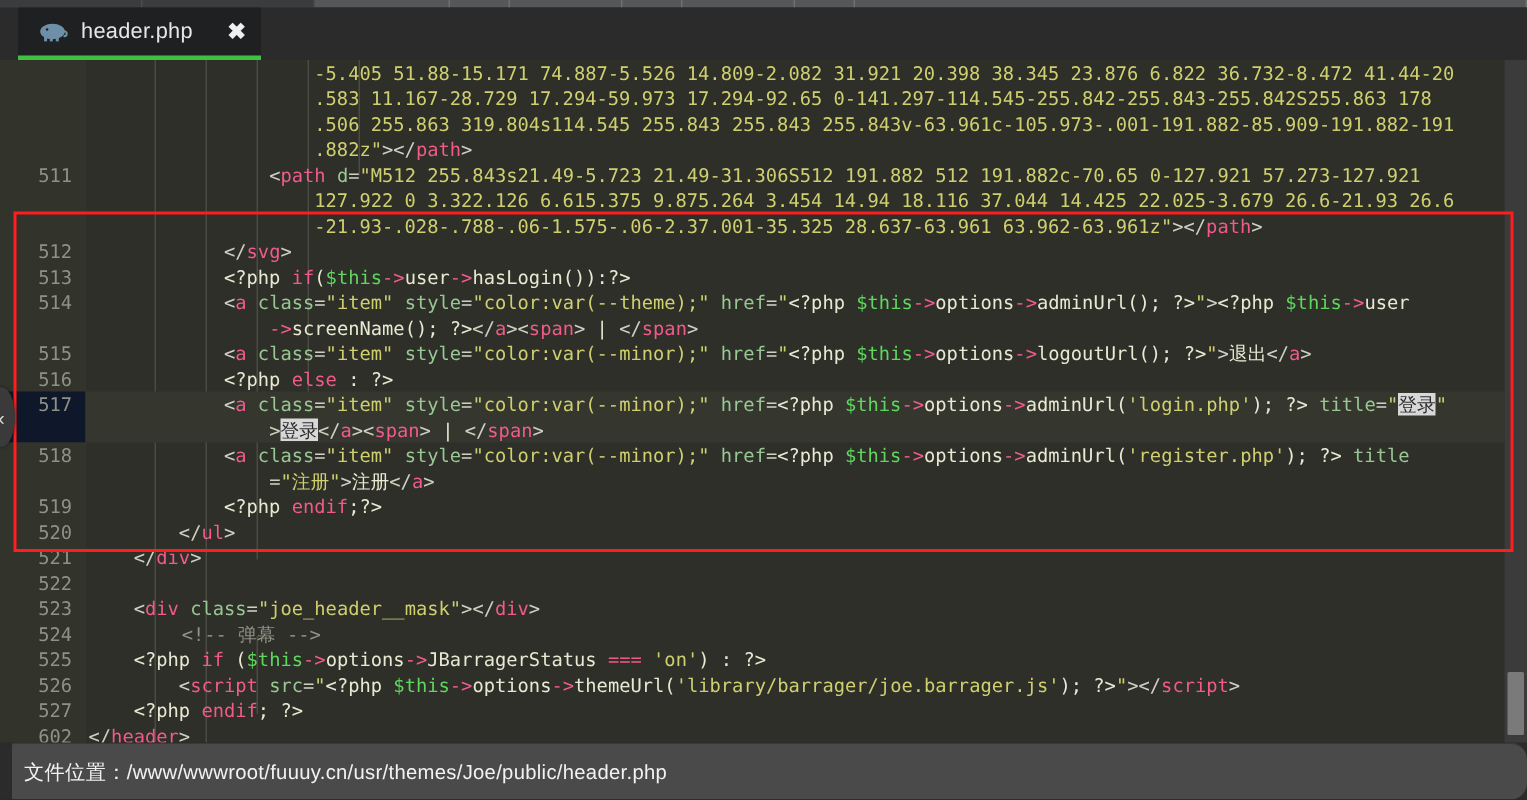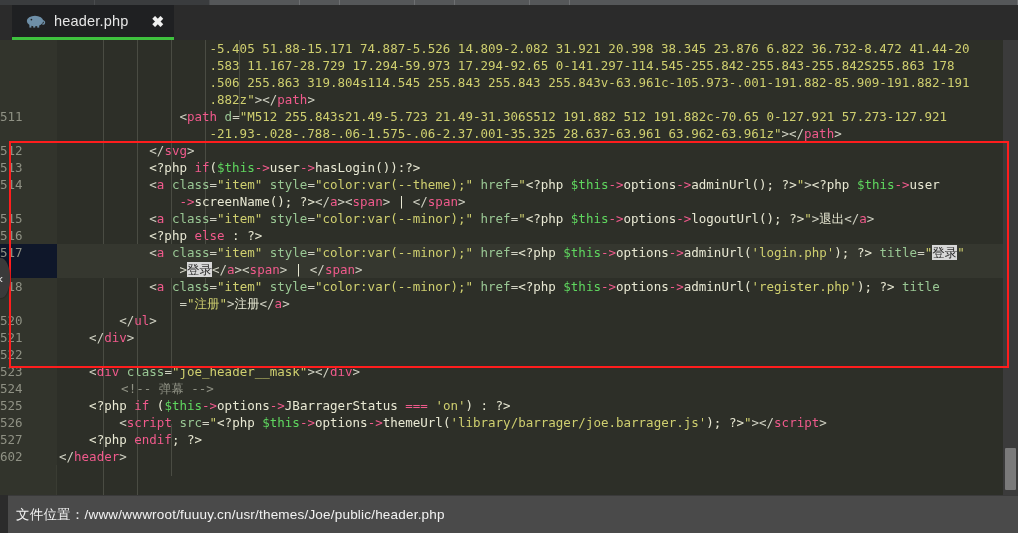--- a/index.html
+++ b/index.html
@@ -109,21 +109,21 @@
     display: flex;
     align-items: flex-start;
     min-height: 17px;
   }
   .row.hl .ln, .row.hl .code { background: #35372f; }
   .row.hl .ln { background: #0f172a; }
 
   .ln {
     flex: 0 0 57px;
     width: 57px;
-    text-align: left;
+    text-align: right;
     padding-right: 9px;
     color: #8f9184;
     font-size: 12.5px;
     line-height: 17px;
     user-select: none;
     background: #32342c;
   }
   .ln.blank { color: transparent; }
 
   .code {
@@ -209,20 +209,21 @@
   
   .statusbar {
     position: absolute;
     bottom: 0; left: 0;
     width: 1018px; height: 38px;
     background: #4a4a4a;
     display: flex;
     align-items: center;
     padding-left: 16px;
     border-top: 1px solid #3a3a3a;
+    border-radius: 11px;
   }
   .status-text {
     color: #f2f2f2;
     font-size: 13.5px;
     font-family: "Liberation Sans", sans-serif;
     letter-spacing: .2px;
   }
   .statusbar-left-edge {
     position: absolute;
     left: 0; bottom: 0;
@@ -290,20 +291,24 @@
         <div class="row">
           <div class="ln blank">&nbsp;</div>
           <div class="code"><span class="t-white">                    </span><span class="t-str">.882z"</span><span class="t-brack">&gt;</span><span class="t-brack">&lt;</span><span class="t-brack">/</span><span class="t-tag">path</span><span class="t-brack">&gt;</span></div>
         </div>
         <div class="row">
           <div class="ln">511</div>
           <div class="code"><span class="t-white">                </span><span class="t-brack">&lt;</span><span class="t-tag">path</span><span class="t-white"> </span><span class="t-css">d</span><span class="t-brack">=</span><span class="t-str">"M512 255.843s21.49-5.723 21.49-31.306S512 191.882 512 191.882c-70.65 0-127.921 57.273-127.921</span></div>
         </div>
         <div class="row">
           <div class="ln blank">&nbsp;</div>
+          <div class="code"><span class="t-white">                    </span><span class="t-str">127.922 0 3.322.126 6.615.375 9.875.264 3.454 14.94 18.116 37.044 14.425 22.025-3.679 26.6-21.93 26.6</span></div>
+        </div>
+        <div class="row">
+          <div class="ln blank">&nbsp;</div>
           <div class="code"><span class="t-white">                    </span><span class="t-str">-21.93-.028-.788-.06-1.575-.06-2.37.001-35.325 28.637-63.961 63.962-63.961z"</span><span class="t-brack">&gt;</span><span class="t-brack">&lt;</span><span class="t-brack">/</span><span class="t-tag">path</span><span class="t-brack">&gt;</span></div>
         </div>
         <div class="row">
           <div class="ln">512</div>
           <div class="code"><span class="t-white">            </span><span class="t-brack">&lt;</span><span class="t-brack">/</span><span class="t-tag">svg</span><span class="t-brack">&gt;</span></div>
         </div>
         <div class="row">
           <div class="ln">513</div>
           <div class="code"><span class="t-white">            </span><span class="t-white">&lt;?php </span><span class="t-kw">if</span><span class="t-white">(</span><span class="t-var">$this</span><span class="t-arrow">-&gt;</span><span class="t-white">user</span><span class="t-arrow">-&gt;</span><span class="t-white">hasLogin</span><span class="t-white">()):?&gt;</span></div>
         </div>
@@ -331,20 +336,24 @@
           <div class="ln blank">&nbsp;</div>
           <div class="code"><span class="t-white">                </span><span class="t-brack">&gt;</span><span class="t-sel">登录</span><span class="t-brack">&lt;</span><span class="t-brack">/</span><span class="t-tag">a</span><span class="t-brack">&gt;</span><span class="t-brack">&lt;</span><span class="t-tag">span</span><span class="t-brack">&gt;</span><span class="t-white"> | </span><span class="t-brack">&lt;</span><span class="t-brack">/</span><span class="t-tag">span</span><span class="t-brack">&gt;</span></div>
         </div>
         <div class="row">
           <div class="ln">518</div>
           <div class="code"><span class="t-white">            </span><span class="t-brack">&lt;</span><span class="t-tag">a</span><span class="t-white"> </span><span class="t-css">class</span><span class="t-brack">=</span><span class="t-str">"item"</span><span class="t-white"> </span><span class="t-css">style</span><span class="t-brack">=</span><span class="t-str">"color:var(--minor);"</span><span class="t-white"> </span><span class="t-css">href</span><span class="t-brack">=</span><span class="t-white">&lt;?php </span><span class="t-var">$this</span><span class="t-arrow">-&gt;</span><span class="t-white">options</span><span class="t-arrow">-&gt;</span><span class="t-white">adminUrl</span><span class="t-white">(</span><span class="t-str">'register.php'</span><span class="t-white">); ?&gt;</span><span class="t-white"> </span><span class="t-css">title</span></div>
         </div>
         <div class="row">
           <div class="ln blank">&nbsp;</div>
           <div class="code"><span class="t-white">                </span><span class="t-brack">=</span><span class="t-str">"注册"</span><span class="t-brack">&gt;</span><span class="t-white">注册</span><span class="t-brack">&lt;</span><span class="t-brack">/</span><span class="t-tag">a</span><span class="t-brack">&gt;</span></div>
+        </div>
+        <div class="row">
+          <div class="ln">519</div>
+          <div class="code"><span class="t-white">            </span><span class="t-white">&lt;?php </span><span class="t-kw">endif</span><span class="t-white">;?&gt;</span></div>
         </div>
         <div class="row">
           <div class="ln">520</div>
           <div class="code"><span class="t-white">        </span><span class="t-brack">&lt;</span><span class="t-brack">/</span><span class="t-tag">ul</span><span class="t-brack">&gt;</span></div>
         </div>
         <div class="row">
           <div class="ln">521</div>
           <div class="code"><span class="t-white">    </span><span class="t-brack">&lt;</span><span class="t-brack">/</span><span class="t-tag">div</span><span class="t-brack">&gt;</span></div>
         </div>
         <div class="row">

